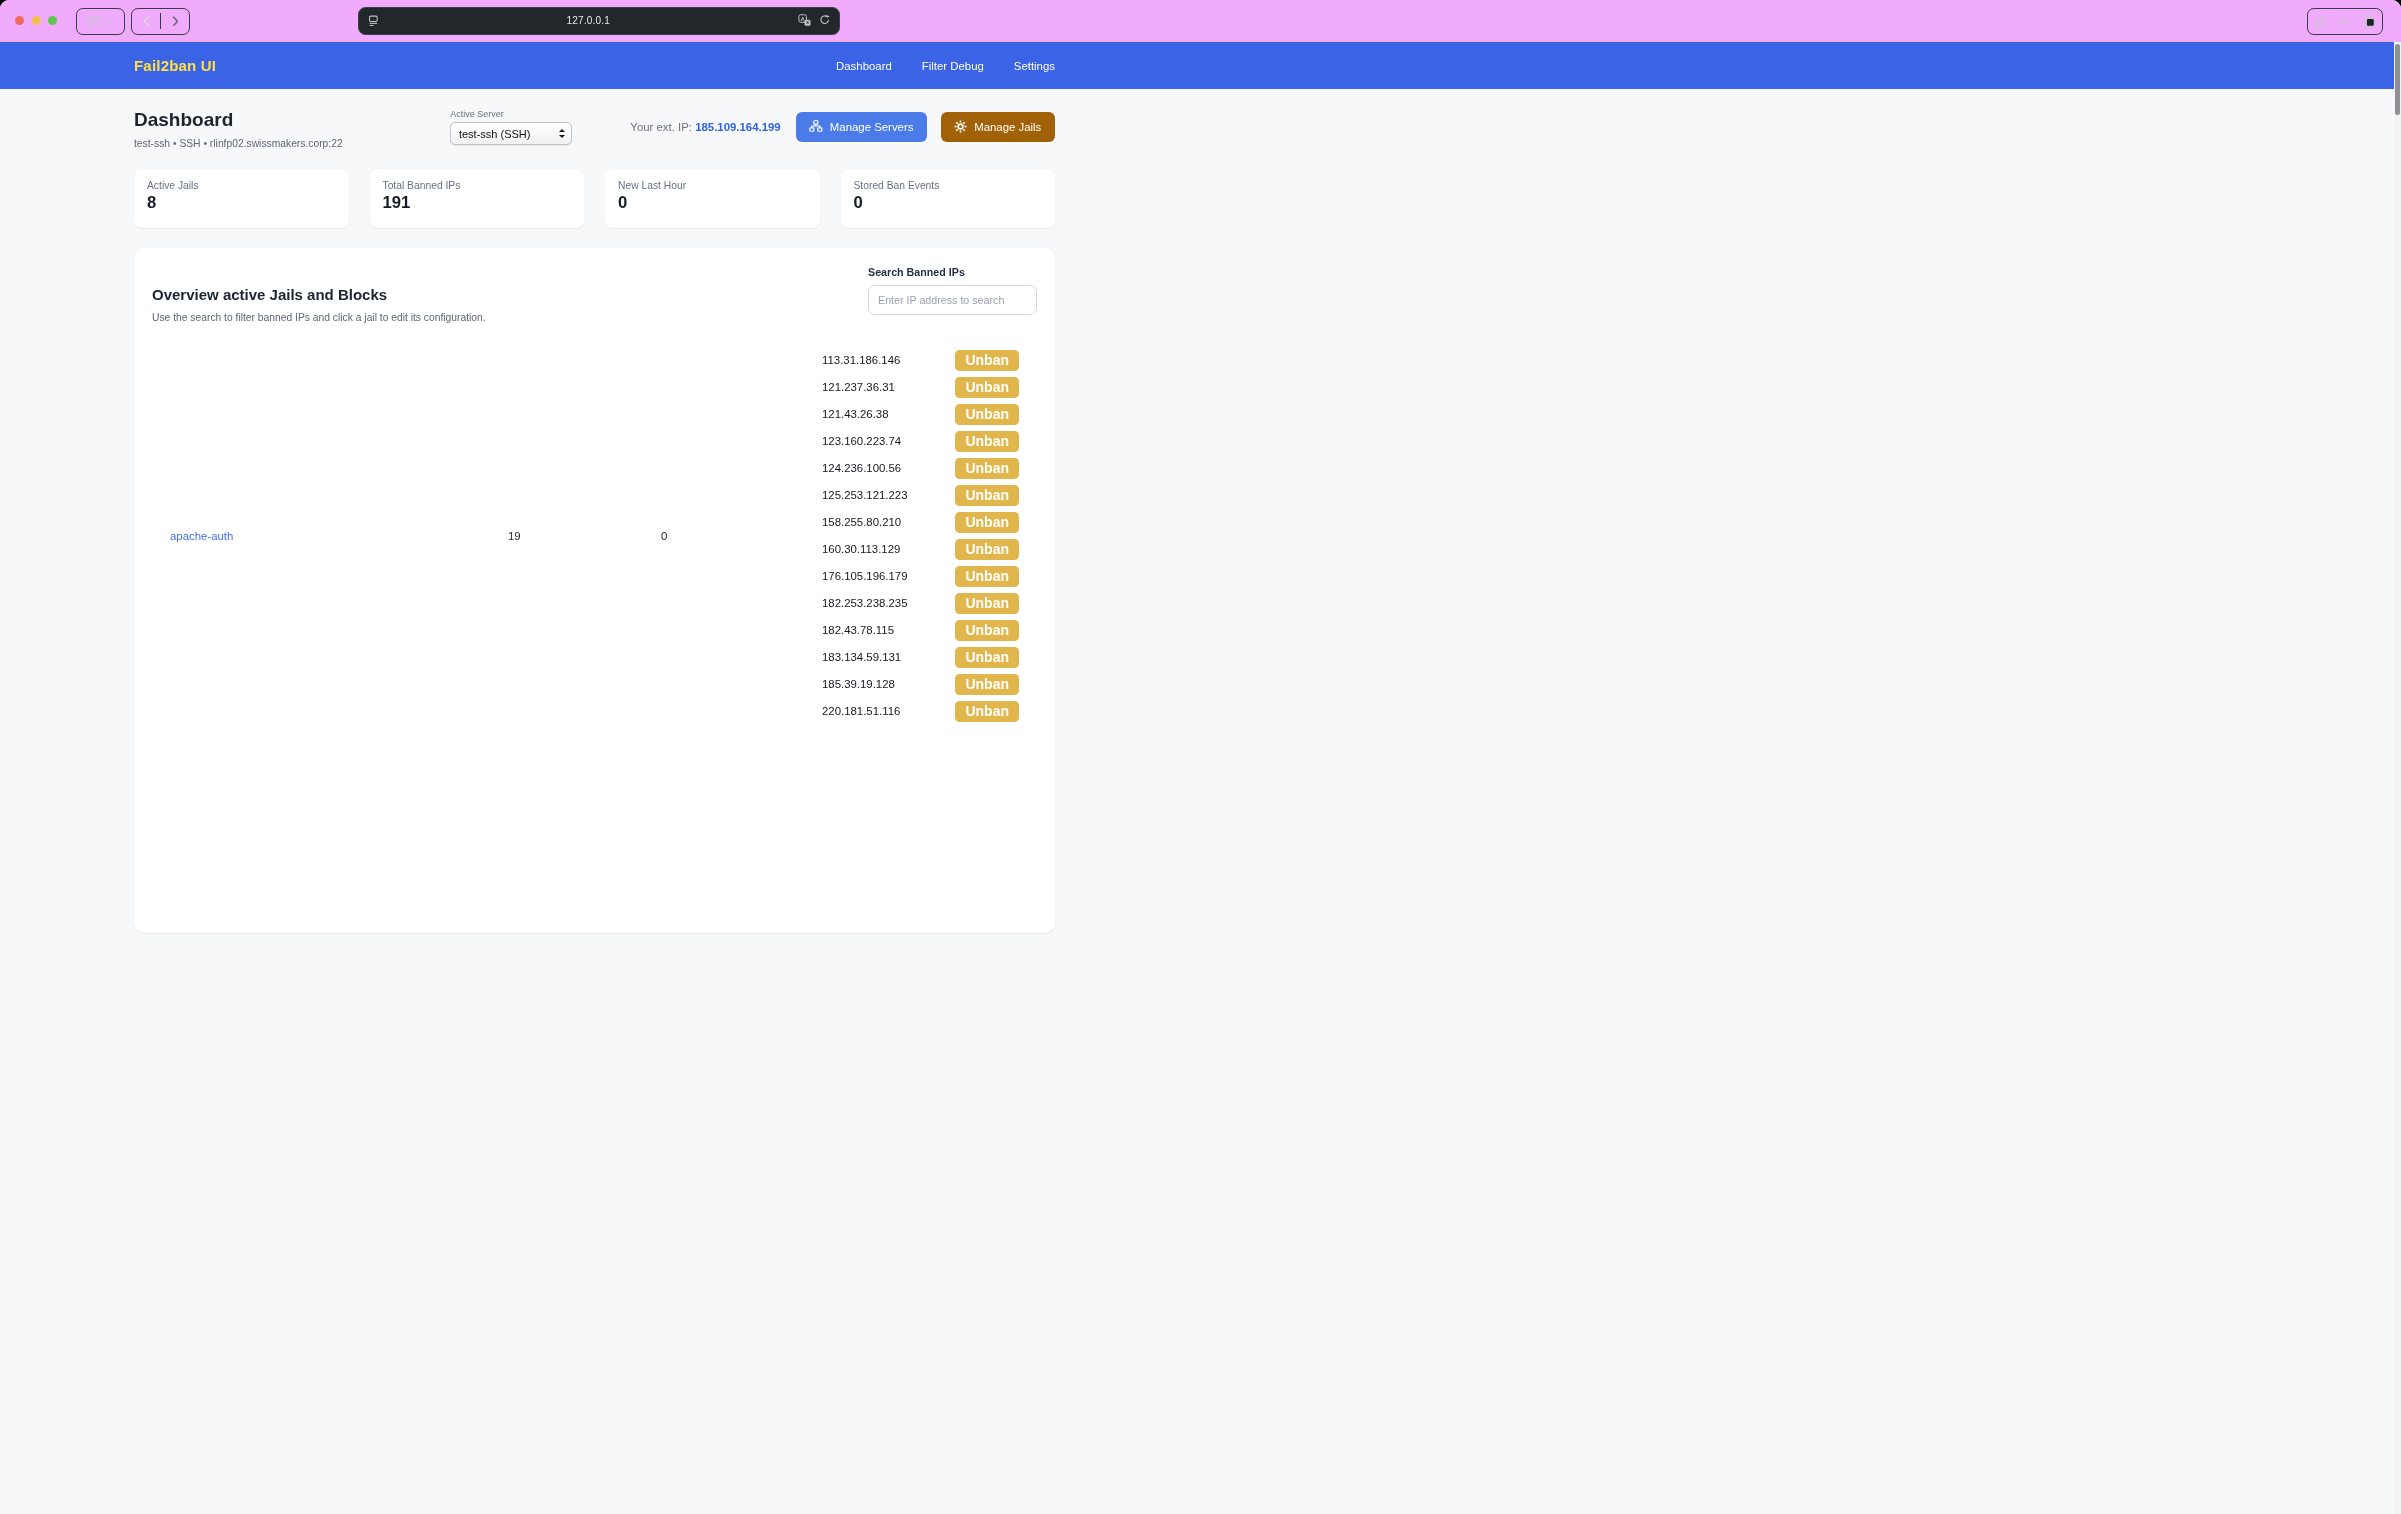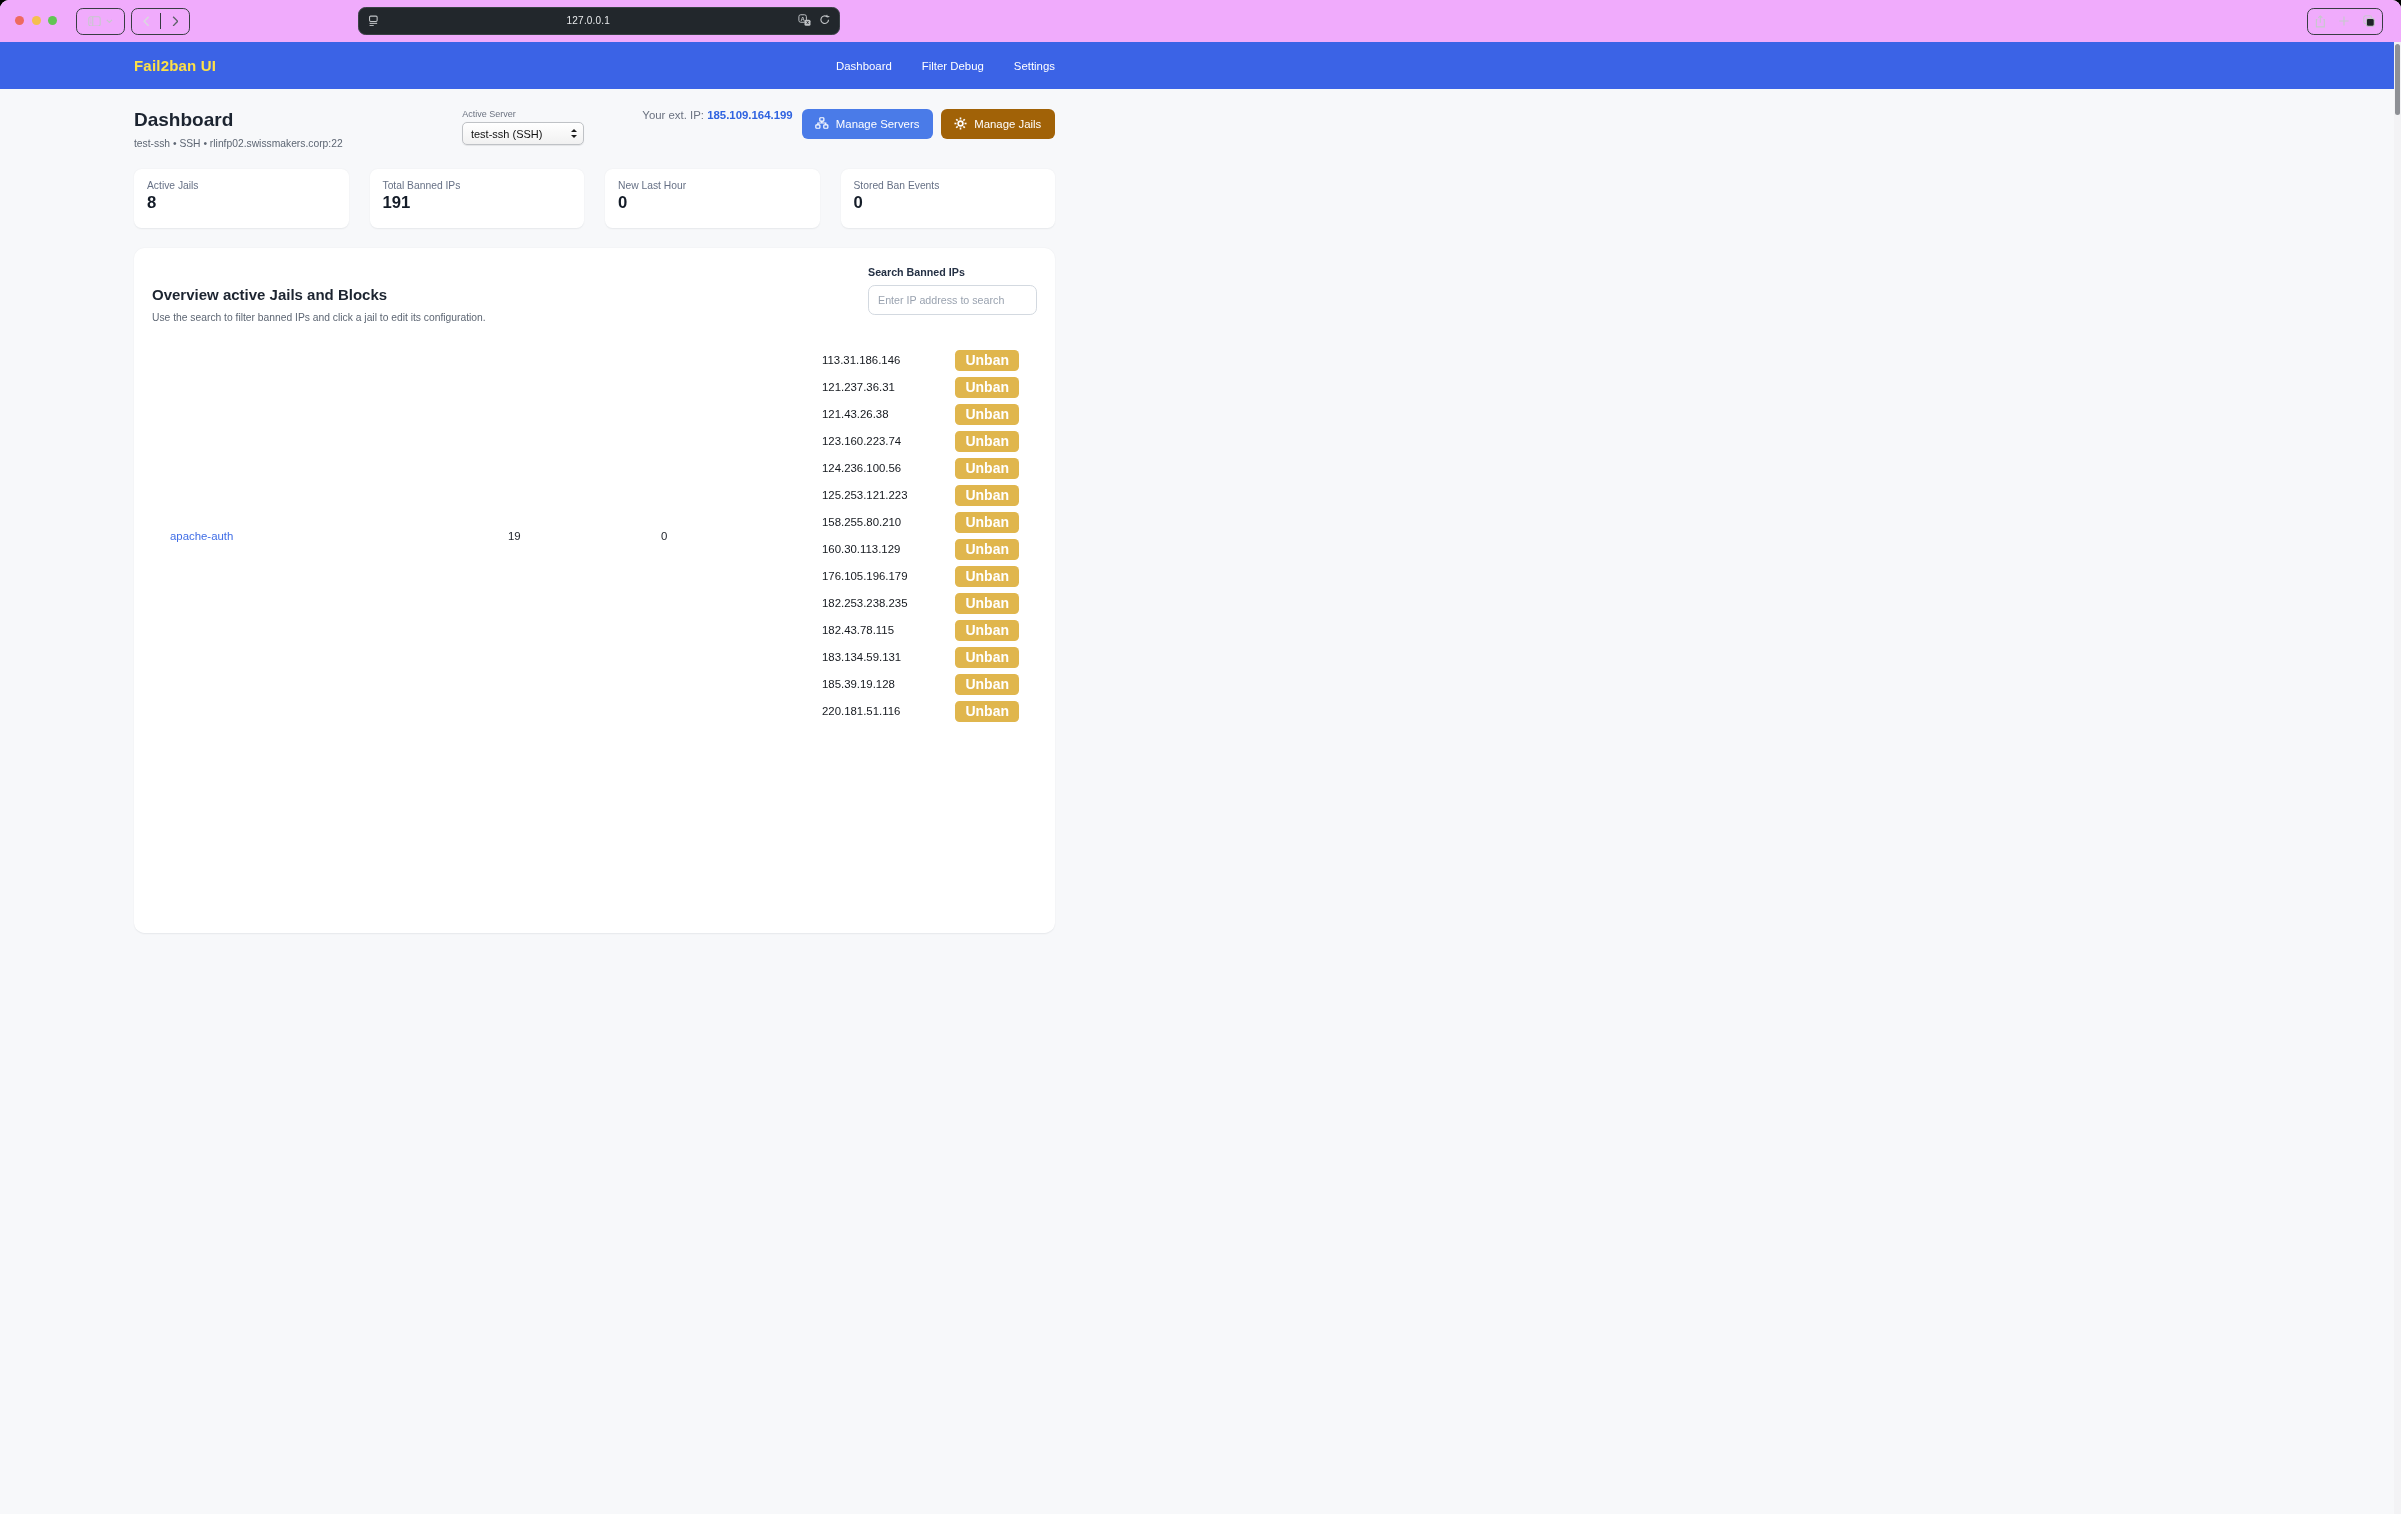--- a/index.html
+++ b/index.html
@@ -37,34 +37,34 @@
   .nav-inner { width:921px; margin-left:134px; margin-right:146px; display:flex; align-items:center; }
   .brand { color:#fde047; font-size:15px; font-weight:700; letter-spacing:0.2px; }
   .navlinks { margin-left:auto; display:flex; gap:30px; }
   .navlink { color:#fff; font-size:11.4px; font-weight:500; text-decoration:none; cursor:pointer; }
 
   
   .container { width:921px; margin-left:134px; }
   .page-head { margin-top:20px; display:flex; align-items:flex-start; }
   .page-title { font-size:19px; font-weight:700; color:#1c2430; }
   .page-sub { margin-top:6.8px; font-size:10.3px; color:#5d6673; }
-  .head-controls { margin-left:auto; display:flex; align-items:flex-start; }
+  .head-controls { margin-left:auto; display:flex; align-items:center; }
   .server-group { display:flex; flex-direction:column; margin-right:58px; }
   .server-label { font-size:9px; color:#6b7280; margin-bottom:3px; }
   .select { width:122px; height:23px; background:linear-gradient(#ffffff,#f1f1f1);
     border:0.8px solid #bfc2c6; border-radius:5px; box-shadow:0 0.8px 0.8px rgba(0,0,0,.08);
     display:flex; align-items:center; padding:0 6px 0 7.6px; font-size:11px; color:#111; cursor:pointer; }
   .select .val { flex:1; white-space:nowrap; }
   .stepper { display:flex; flex-direction:column; gap:2.3px; align-items:center; }
   .tri-up { width:0; height:0; border-left:3px solid transparent; border-right:3px solid transparent; border-bottom:3.8px solid #1b1b1b; }
   .tri-dn { width:0; height:0; border-left:3px solid transparent; border-right:3px solid transparent; border-top:3.8px solid #1b1b1b; }
   .extip { font-size:11.4px; color:#6b7280; margin-right:9px; white-space:nowrap; }
   .extip b { color:#2f63e0; font-weight:700; }
   .btn { height:30px; border:none; border-radius:6px; color:#fff; font-size:11.4px; font-weight:500;
-    display:flex; align-items:center; gap:6.8px; padding:0 13.7px; cursor:pointer; font-family:inherit; }
+    display:flex; align-items:center; gap:6.8px; padding:0 13.7px; cursor:pointer; font-family:inherit;margin-left:6px; }
   .btn-servers { background:#4a7be8; margin-right:7.6px; }
   .btn-jails { background:#a16207; }
 
   .stats { margin-top:20.5px; display:flex; gap:21px; }
   .stat-card { flex:1; height:59px; background:#fff; border-radius:7.6px; padding:10.7px 13px;
     box-shadow:0 0.8px 1.5px rgba(16,24,40,.07); }
   .stat-label { font-size:10.3px; color:#667085; }
   .stat-value { margin-top:2.3px; font-size:16.7px; font-weight:700; color:#141c28; }
 
   .card { margin-top:20px; background:#fff; border-radius:10.7px; padding:18px;

